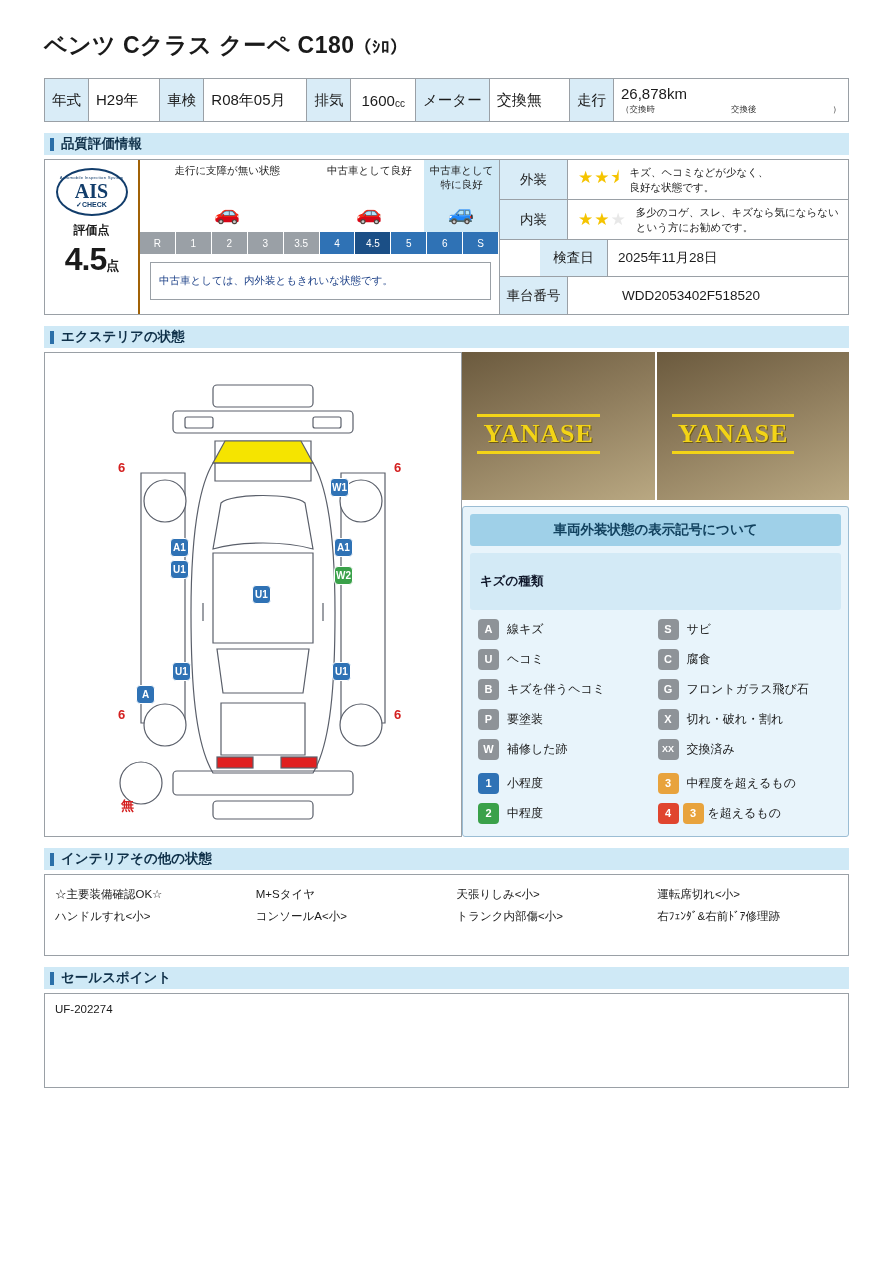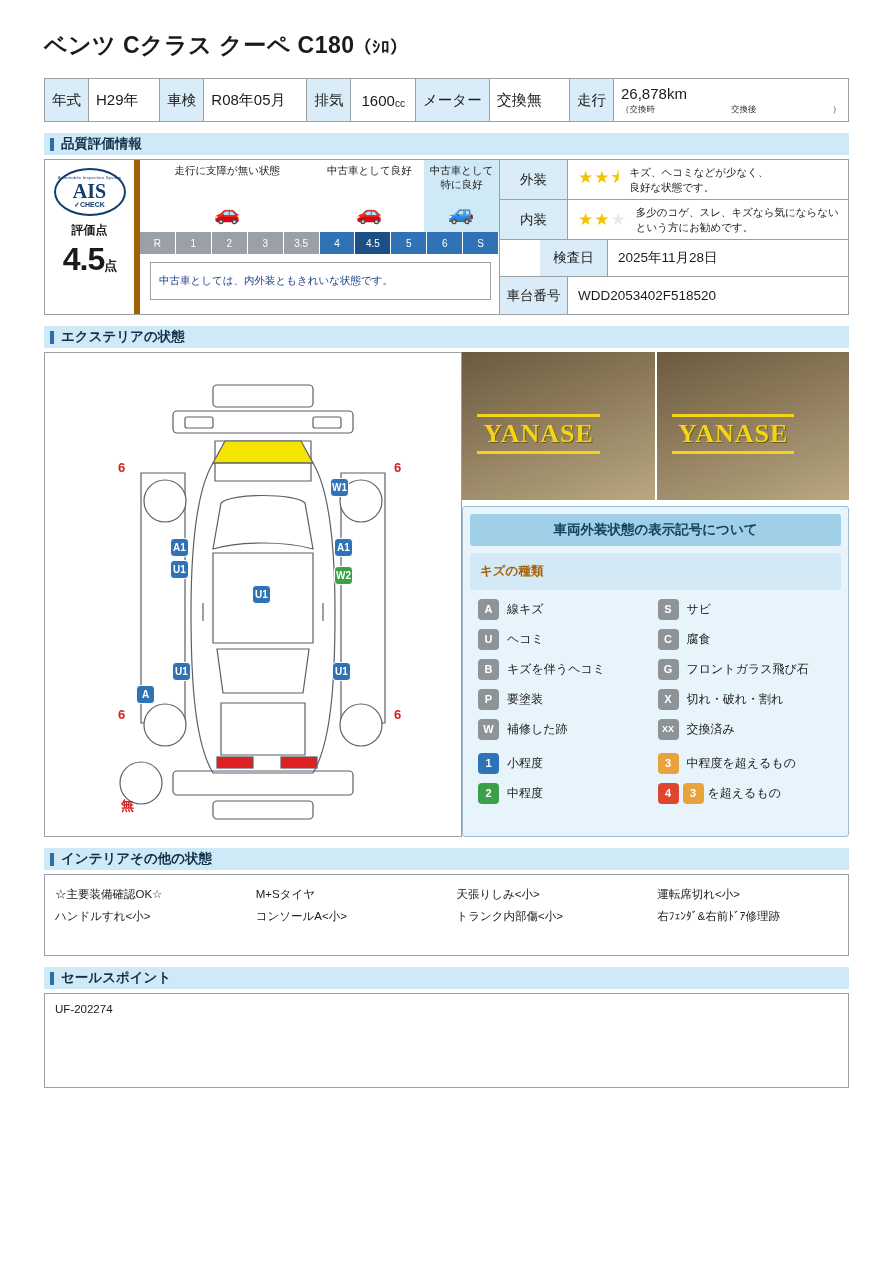--- a/index.html
+++ b/index.html
@@ -78,21 +78,21 @@
 
   
   .quality {
     margin:4px 0 0 44px;
     width:805px;
     border:1px solid #9aa0a6;
     display:flex;
     background:#fff;
   }
   .ais-box {
-    width:95px; border-right:6px solid #a16207;
+    width:95px; border-right:2px solid #a16207;
     display:flex; flex-direction:column; align-items:center;
     padding-top:8px;
   }
   .ais-logo {
     width:72px; height:48px; border-radius:50%;
     background:#fff; border:2px solid #123d6b;
     display:flex; flex-direction:column; align-items:center;
     justify-content:center; line-height:1;
   }
   .ais-logo .big { font-size:20px; font-weight:800; color:#123d6b; font-family:"Liberation Serif",serif;}
@@ -133,21 +133,21 @@
   .eval-row:last-child { border-bottom:none; }
   .eval-lbl {
     width:68px; background:#d9ecf7; border-right:1px solid #9aa0a6;
     display:flex; align-items:center; justify-content:center;
     font-size:13.5px; font-weight:500;
   }
   .eval-val { flex:1; display:flex; align-items:center; padding-left:10px; font-size:13.5px;}
   .stars { font-size:17px; color:#f5c400; letter-spacing:1px; margin-right:9px;}
   .stars .off { color:#e8e8e8; }
   .eval-note { font-size:10.5px; line-height:1.35; }
-  .r1 { height:40px; } .r2 { height:40px; } .r3 { height:37px;padding-left:40px; } .r4 { height:37px; }
+  .r1 { height:40px; } .r2 { height:40px; } .r3 { height:37px;padding-left:40px; } .r4 { height:37px;gap:44px; }
 
   
   .ext-wrap {
     margin:4px 0 0 44px; width:805px; height:485px;
     display:flex;
   }
   .diagram {
     width:418px; border:1px solid #9aa0a6; background:#fff;
     position:relative;
   }
@@ -168,22 +168,22 @@
   }
   .legend {
     margin-top:6px; border:1px solid #9bbdd4; background:#e8f4fb;
     height:331px; border-radius:3px; padding:7px;
   }
   .legend-title {
     background:#9fd0e8; color:#12425f; font-size:13.5px; font-weight:600;
     text-align:center; padding:7px 0; border-radius:3px;
   }
   .legend-sub {
-    background:#d3eaf6; color:#a16207; font-size:12.5px; font-weight:600;
-    padding:10px 10px; margin-top:7px; border-radius:3px;
+    background:#d3eaf6; color:#0f172a; font-size:12.5px; font-weight:600;
+    padding:20px 10px; margin-top:7px; border-radius:3px;
   }
   .legend-grid { display:flex; flex-wrap:wrap; padding:4px 4px 0 8px; }
   .legend-item { width:50%; display:flex; align-items:center; height:30px; font-size:12px;}
   .badge {
     width:21px; height:21px; border-radius:4px; color:#fff;
     font-size:11px; font-weight:700; display:flex; align-items:center;
     justify-content:center; margin-right:8px; flex:none;
   }
   .b-gray { background:#8e9398; }
   .b-blue { background:#2f72b5; }

